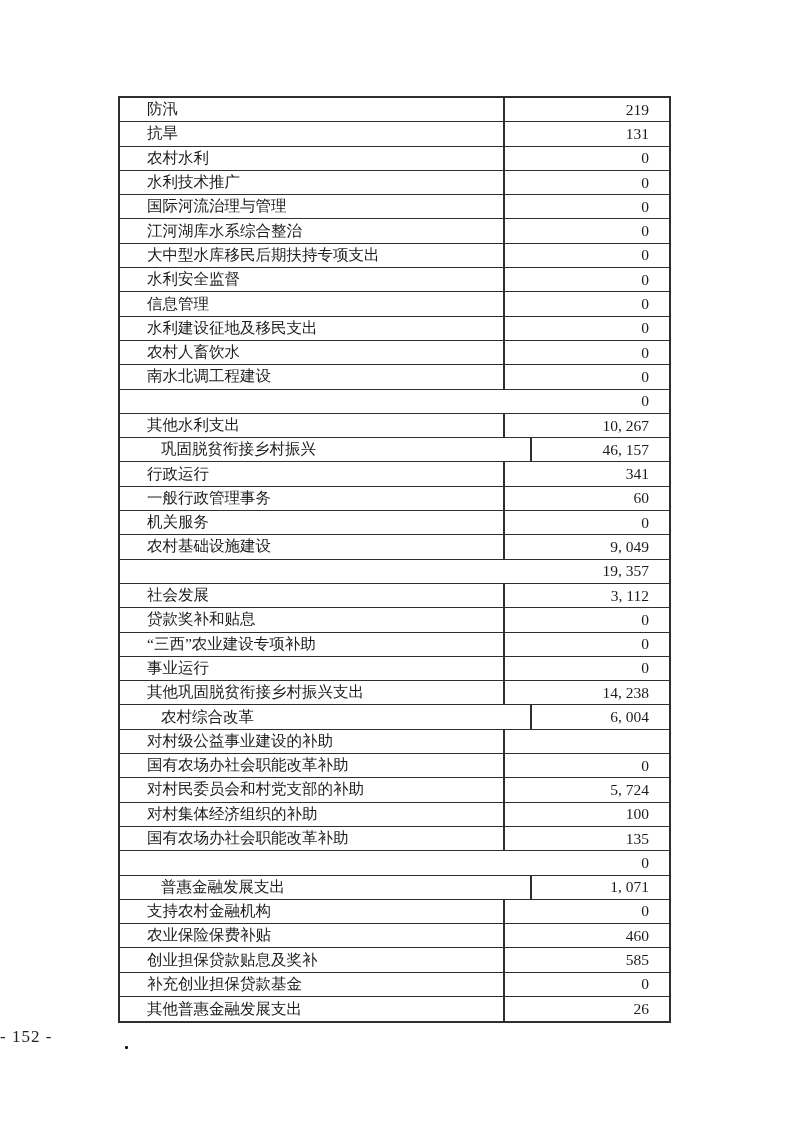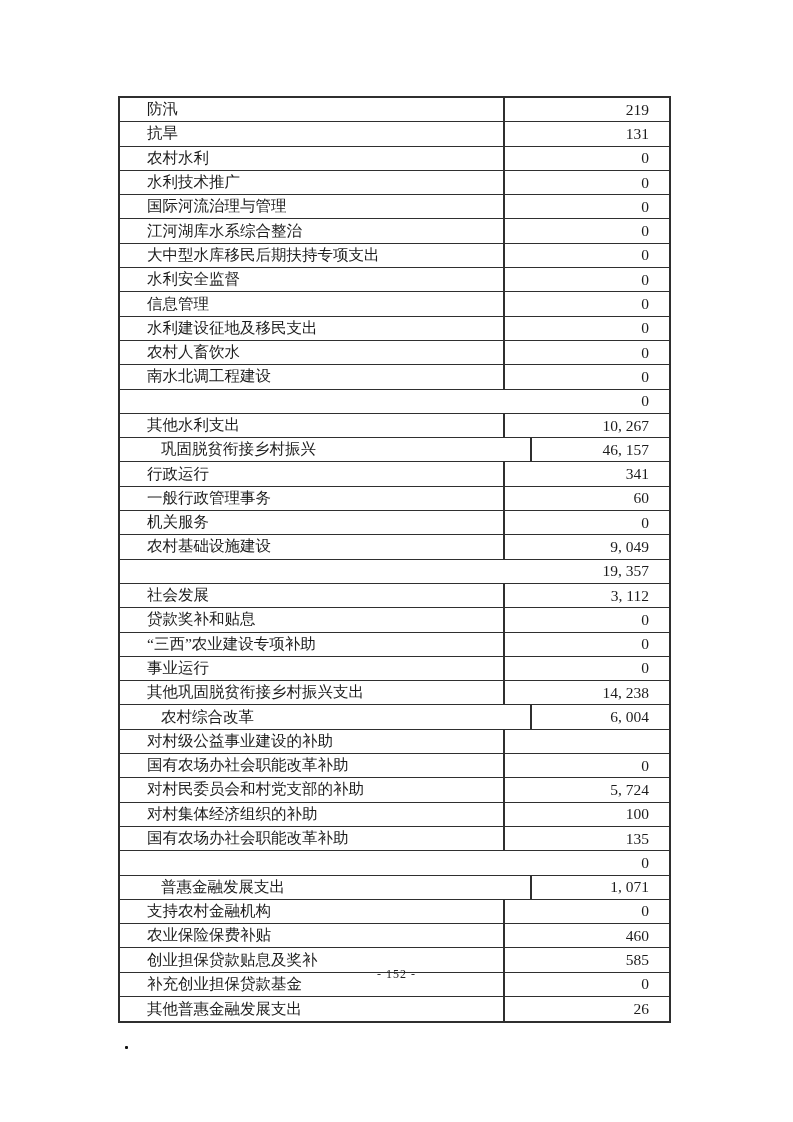--- a/index.html
+++ b/index.html
@@ -52,25 +52,24 @@
     margin-left: 27px;
   }
   .cell.value {
     flex: 1 1 auto;
     justify-content: flex-end;
     font-size: 15.5px;
     padding-right: 20px;
   }
   .page-number {
     position: absolute;
-    top: 967px;
+    top: 1027px;
     left: 0;
     width: 100%;
-    text-align: center;
-    font-size: 12px;
+    font-size: 17px;
     letter-spacing: 1px;
     color: #222;
   }
   .ink-speck {
     position: absolute;
     left: 125px;
     top: 1046px;
     width: 3px;
     height: 3px;
     background: #111;

